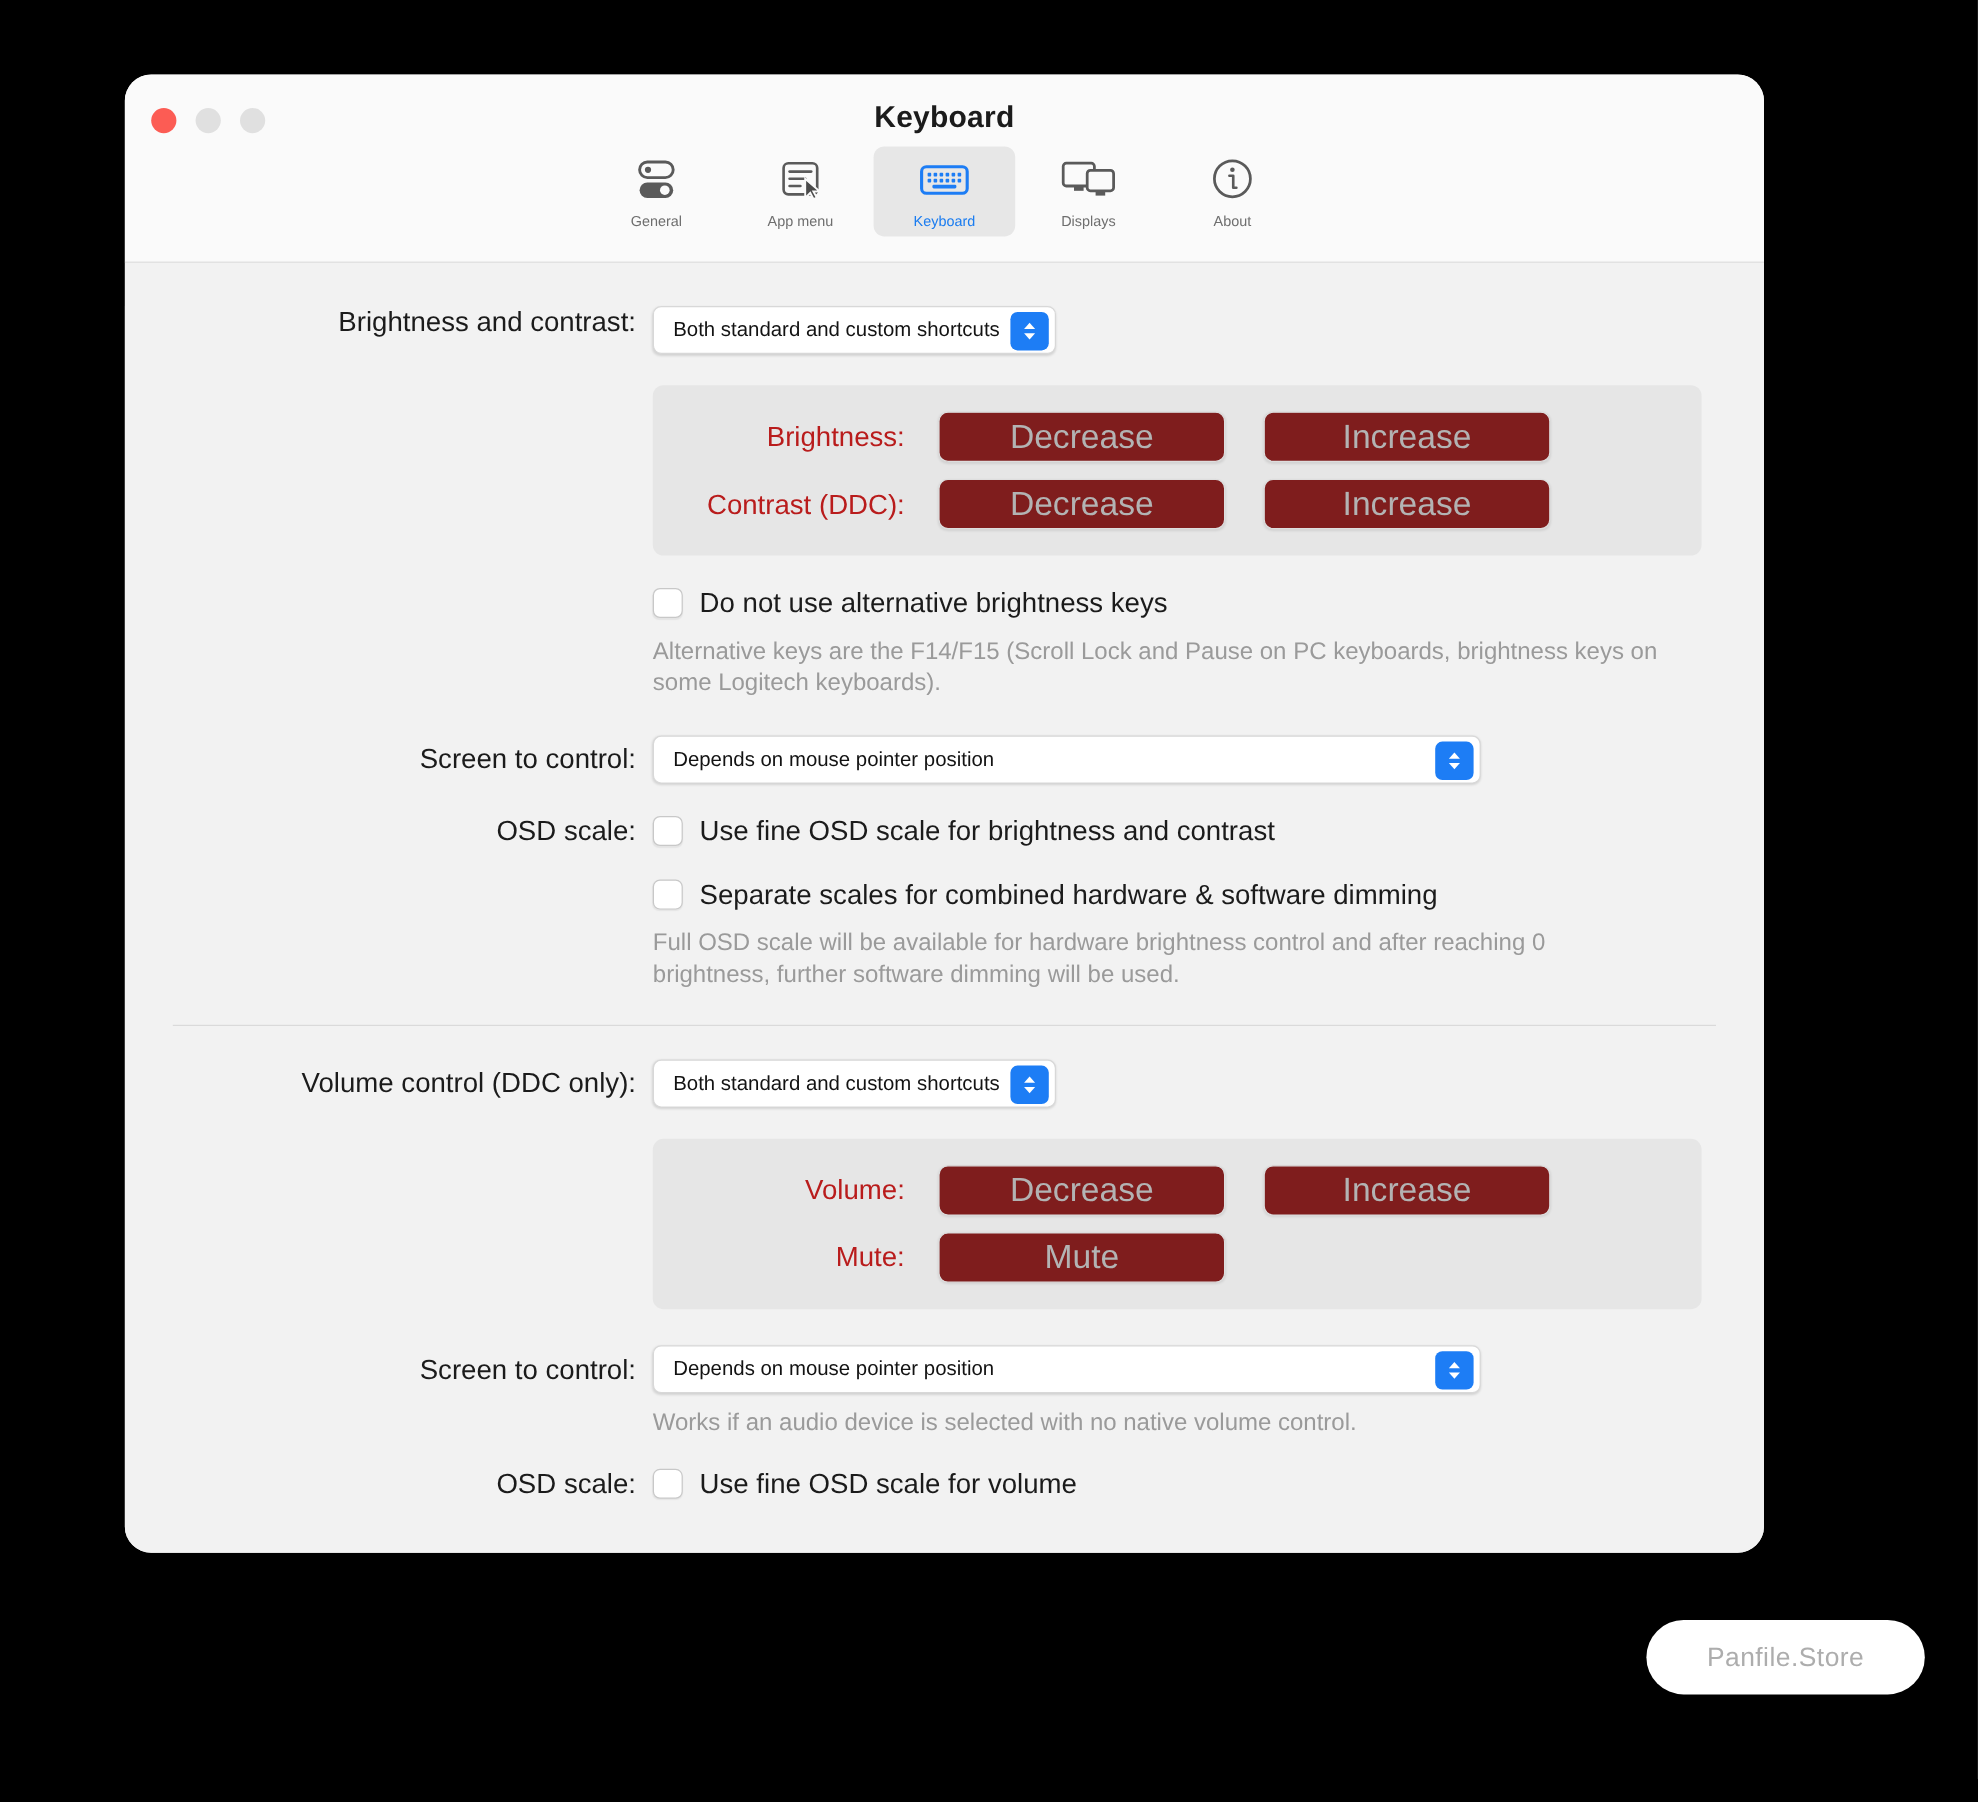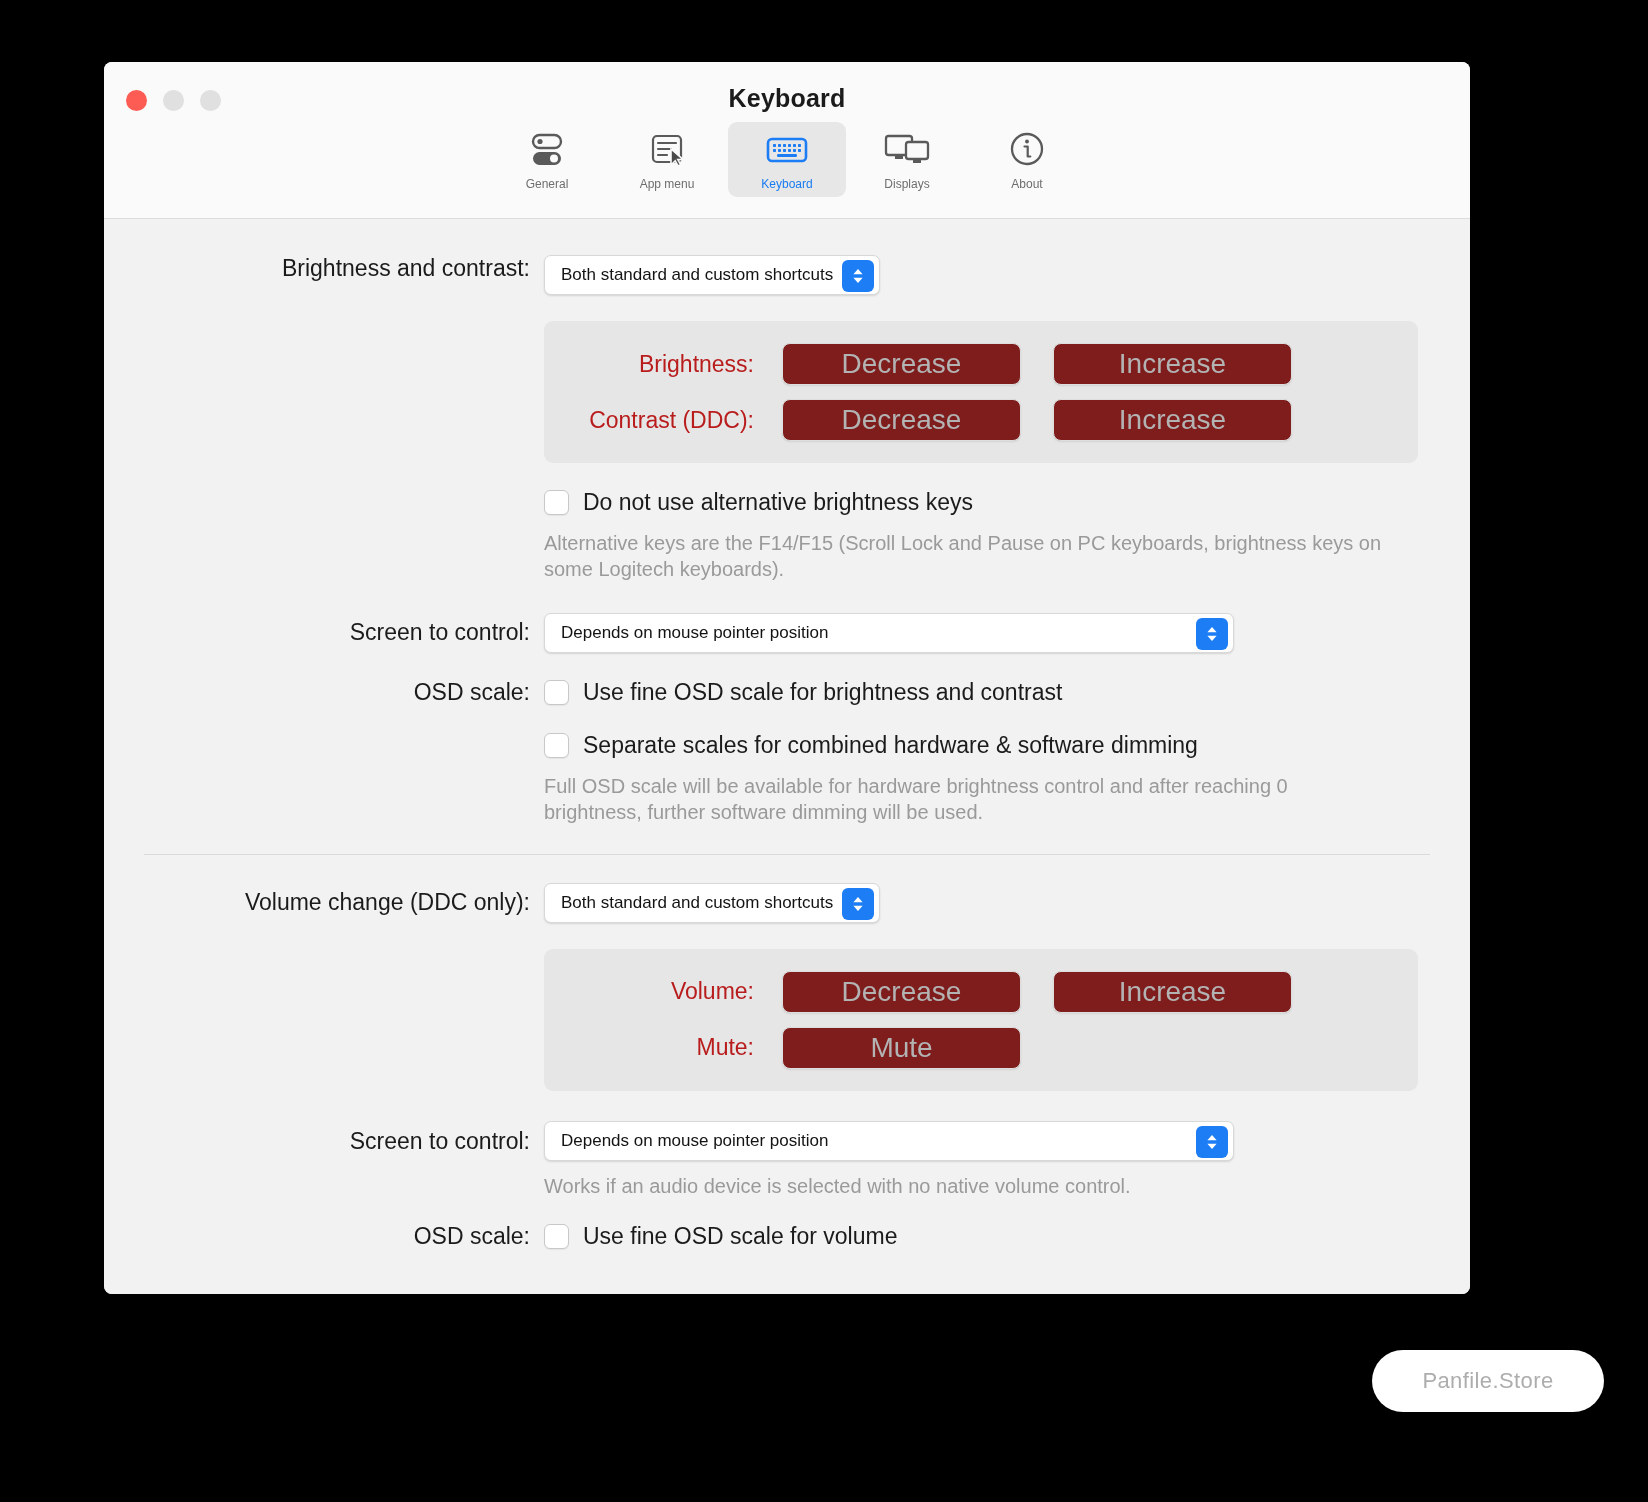--- a/index.html
+++ b/index.html
@@ -20,21 +20,21 @@
   }
 
   
   .window {
     position: absolute;
     left: 104px;
     top: 62px;
     width: 1366px;
     height: 1232px;
     background: #f2f2f2;
-    border-radius: 8px;
+    border-radius: 22px;
     overflow: hidden;
     box-shadow: 0 14px 44px rgba(0,0,0,0.55);
   }
 
   
   .titlebar {
     position: relative;
     height: 157px;
     background: #fafafa;
     border-bottom: 1px solid #dcdcdc;
@@ -418,21 +418,21 @@
             <div class="cbox"></div>
             <div class="cb-label">Separate scales for combined hardware &amp; software dimming</div>
           </div>
           <div class="hint" style="margin-top:14px;">Full OSD scale will be available for hardware brightness control and after reaching 0 brightness, further software dimming will be used.</div>
         </div>
       </div>
 
       <div class="divider" style="margin-top:28px;"></div>
 
       <div class="row" style="margin-top:28px; align-items:center;">
-        <div class="lbl-col">Volume change (DDC only):</div>
+        <div class="lbl-col">Volume control (DDC only):</div>
         <div class="ctl-col">
           <div class="popup">
             <span>Both standard and custom shortcuts</span>
             <span class="chev">
               <svg width="16" height="20" viewBox="0 0 16 20">
                 <path d="M8 3 L12.6 8.2 H3.4 Z" fill="#ffffff"></path>
                 <path d="M8 17 L12.6 11.8 H3.4 Z" fill="#ffffff"></path>
               </svg>
             </span>
           </div>

